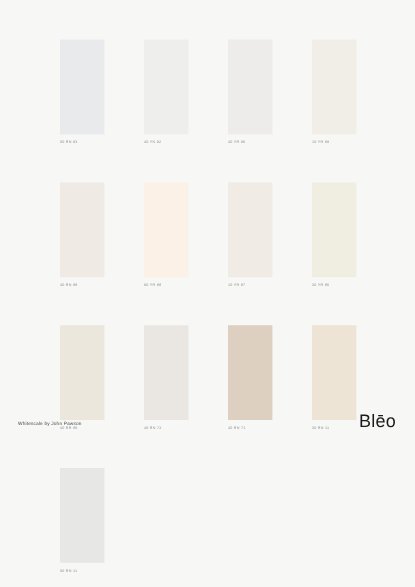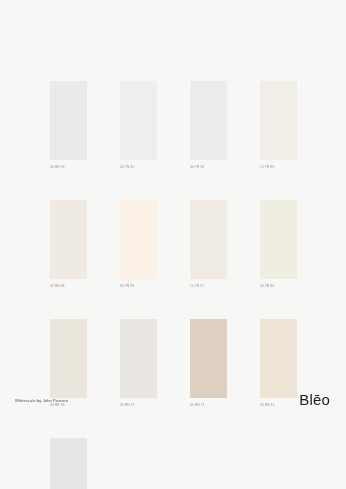--- a/index.html
+++ b/index.html
@@ -7,21 +7,20 @@
     width:346px;height:489px;
     background:#f7f7f6;
     font-family:"Liberation Sans", sans-serif;
     overflow:hidden;
     position:relative;
   }
   #poster{
     position:absolute;
     left:0;top:0;width:346px;height:376px;
     box-sizing:border-box;
-    margin-top:48px;
   }
   #grid{
     position:absolute;
     left:50px;top:33px;
     width:246px;
   }
   .row{
     display:flex;
     gap:33px;
     margin-bottom:31px;

